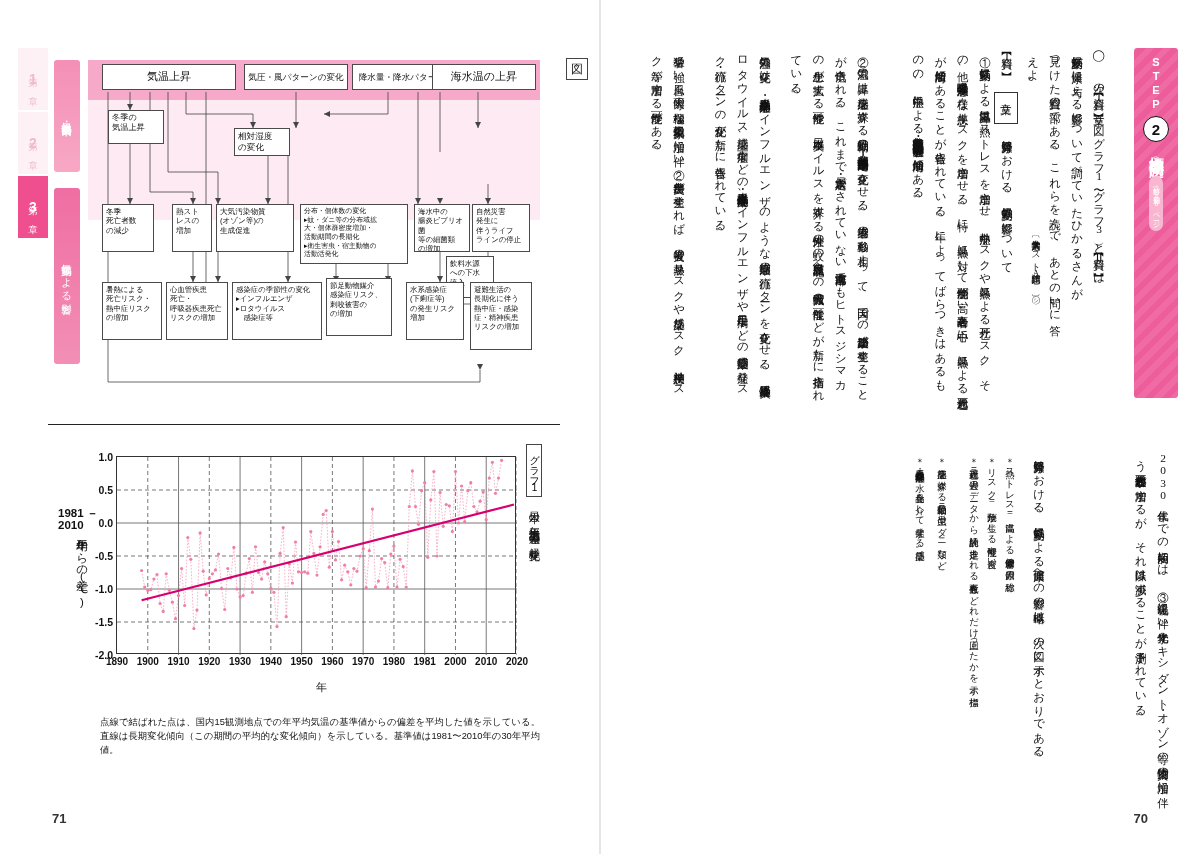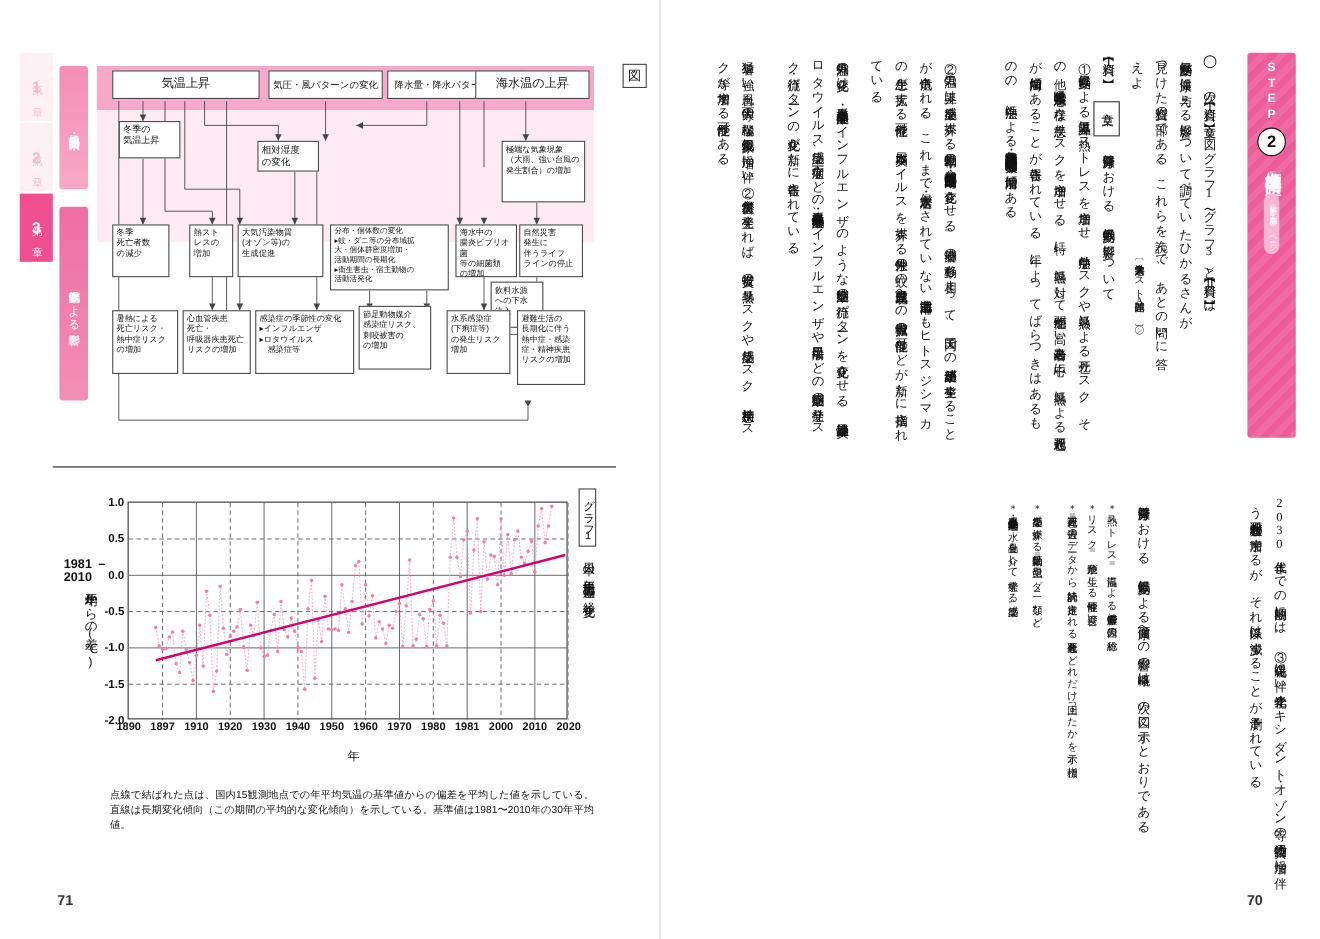--- a/index.html
+++ b/index.html
@@ -240,23 +240,20 @@
 
       <div class="dbox big center" style="left:14px; top:12px; width:134px; height:26px;">気温上昇</div>
       <div class="dbox mid center" style="left:156px; top:12px; width:104px; height:26px;">気圧・風パターンの変化</div>
       <div class="dbox mid center" style="left:264px; top:12px; width:126px; height:26px;">降水量・降水パターンの変化</div>
       <div class="dbox big center" style="left:344px; top:12px; width:104px; height:26px;">海水温の上昇</div>
 
       <div class="dbox" style="left:20px; top:58px; width:56px; height:34px; white-space:pre-line; font-size:8.2px;">冬季の
 気温上昇</div>
       <div class="dbox" style="left:146px; top:76px; width:56px; height:28px; white-space:pre-line; font-size:8.6px;">相対湿度
 の変化</div>
-      <div class="dbox" style="left:368px; top:76px; width:76px; height:56px; white-space:pre-line; font-size:7.4px;">極端な気象現象
-（大雨、強い台風の
-発生割合）の増加</div>
 
       <div class="dbox" style="left:14px; top:152px; width:52px; height:48px; white-space:pre-line; font-size:7.6px;">冬季
 死亡者数
 の減少</div>
       <div class="dbox" style="left:84px; top:152px; width:40px; height:48px; white-space:pre-line; font-size:7.6px;">熱スト
 レスの
 増加</div>
       <div class="dbox" style="left:128px; top:152px; width:78px; height:48px; white-space:pre-line; font-size:7.6px;">大気汚染物質
 (オゾン等)の
 生成促進</div>
@@ -456,21 +453,21 @@
             <line x1="24.615384615384617" y1="143.22" x2="396.9230769230769" y2="47.51999999999998" stroke="#d6006e" stroke-width="2.2"></line>
           </svg>
       <div class="ytick" style="top: 0px;">1.0</div>
           <div class="ytick" style="top: 33px;">0.5</div>
           <div class="ytick" style="top: 66px;">0.0</div>
           <div class="ytick" style="top: 99px;">-0.5</div>
           <div class="ytick" style="top: 132px;">-1.0</div>
           <div class="ytick" style="top: 165px;">-1.5</div>
           <div class="ytick" style="top: 198px;">-2.0</div>
           <div class="xtick" style="left: 0px;">1890</div>
-          <div class="xtick" style="left: 30.7692px;">1897</div>
+          <div class="xtick" style="left: 30.7692px;">1900</div>
           <div class="xtick" style="left: 61.5385px;">1910</div>
           <div class="xtick" style="left: 92.3077px;">1920</div>
           <div class="xtick" style="left: 123.077px;">1930</div>
           <div class="xtick" style="left: 153.846px;">1940</div>
           <div class="xtick" style="left: 184.615px;">1950</div>
           <div class="xtick" style="left: 215.385px;">1960</div>
           <div class="xtick" style="left: 246.154px;">1970</div>
           <div class="xtick" style="left: 276.923px;">1980</div>
           <div class="xtick" style="left: 307.692px;">1981</div>
           <div class="xtick" style="left: 338.462px;">2000</div>

